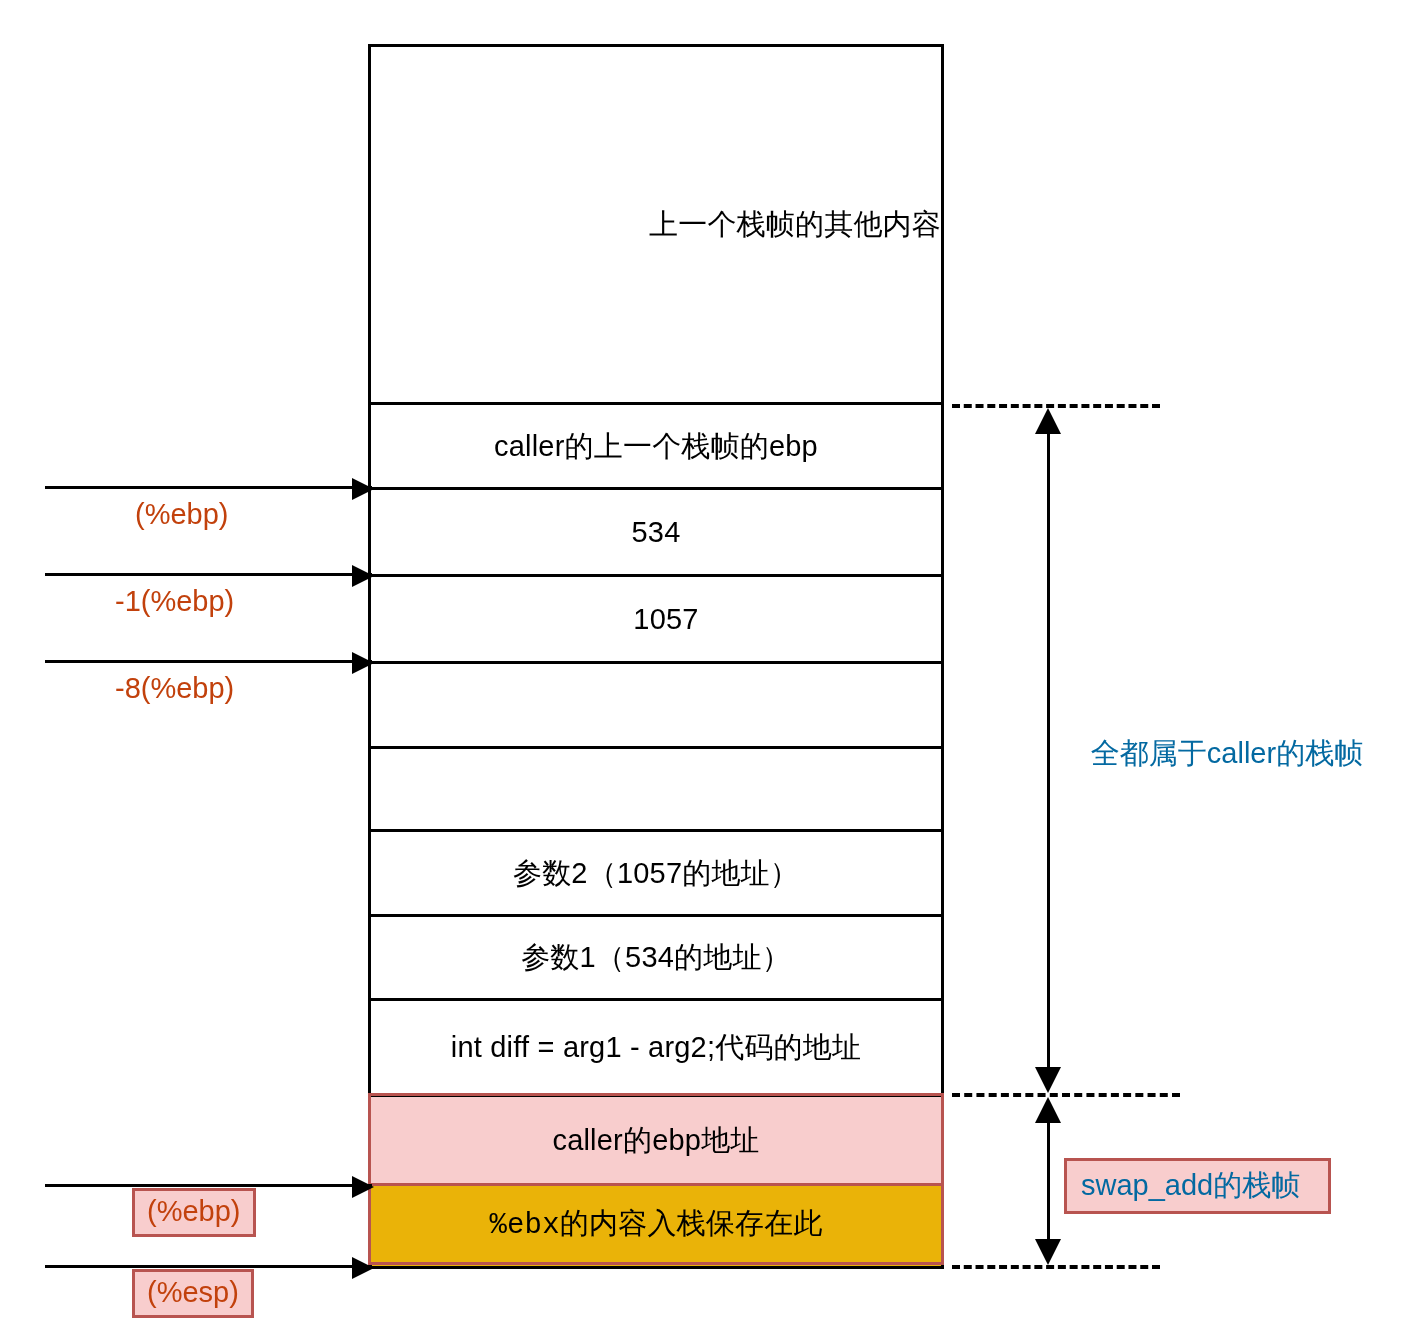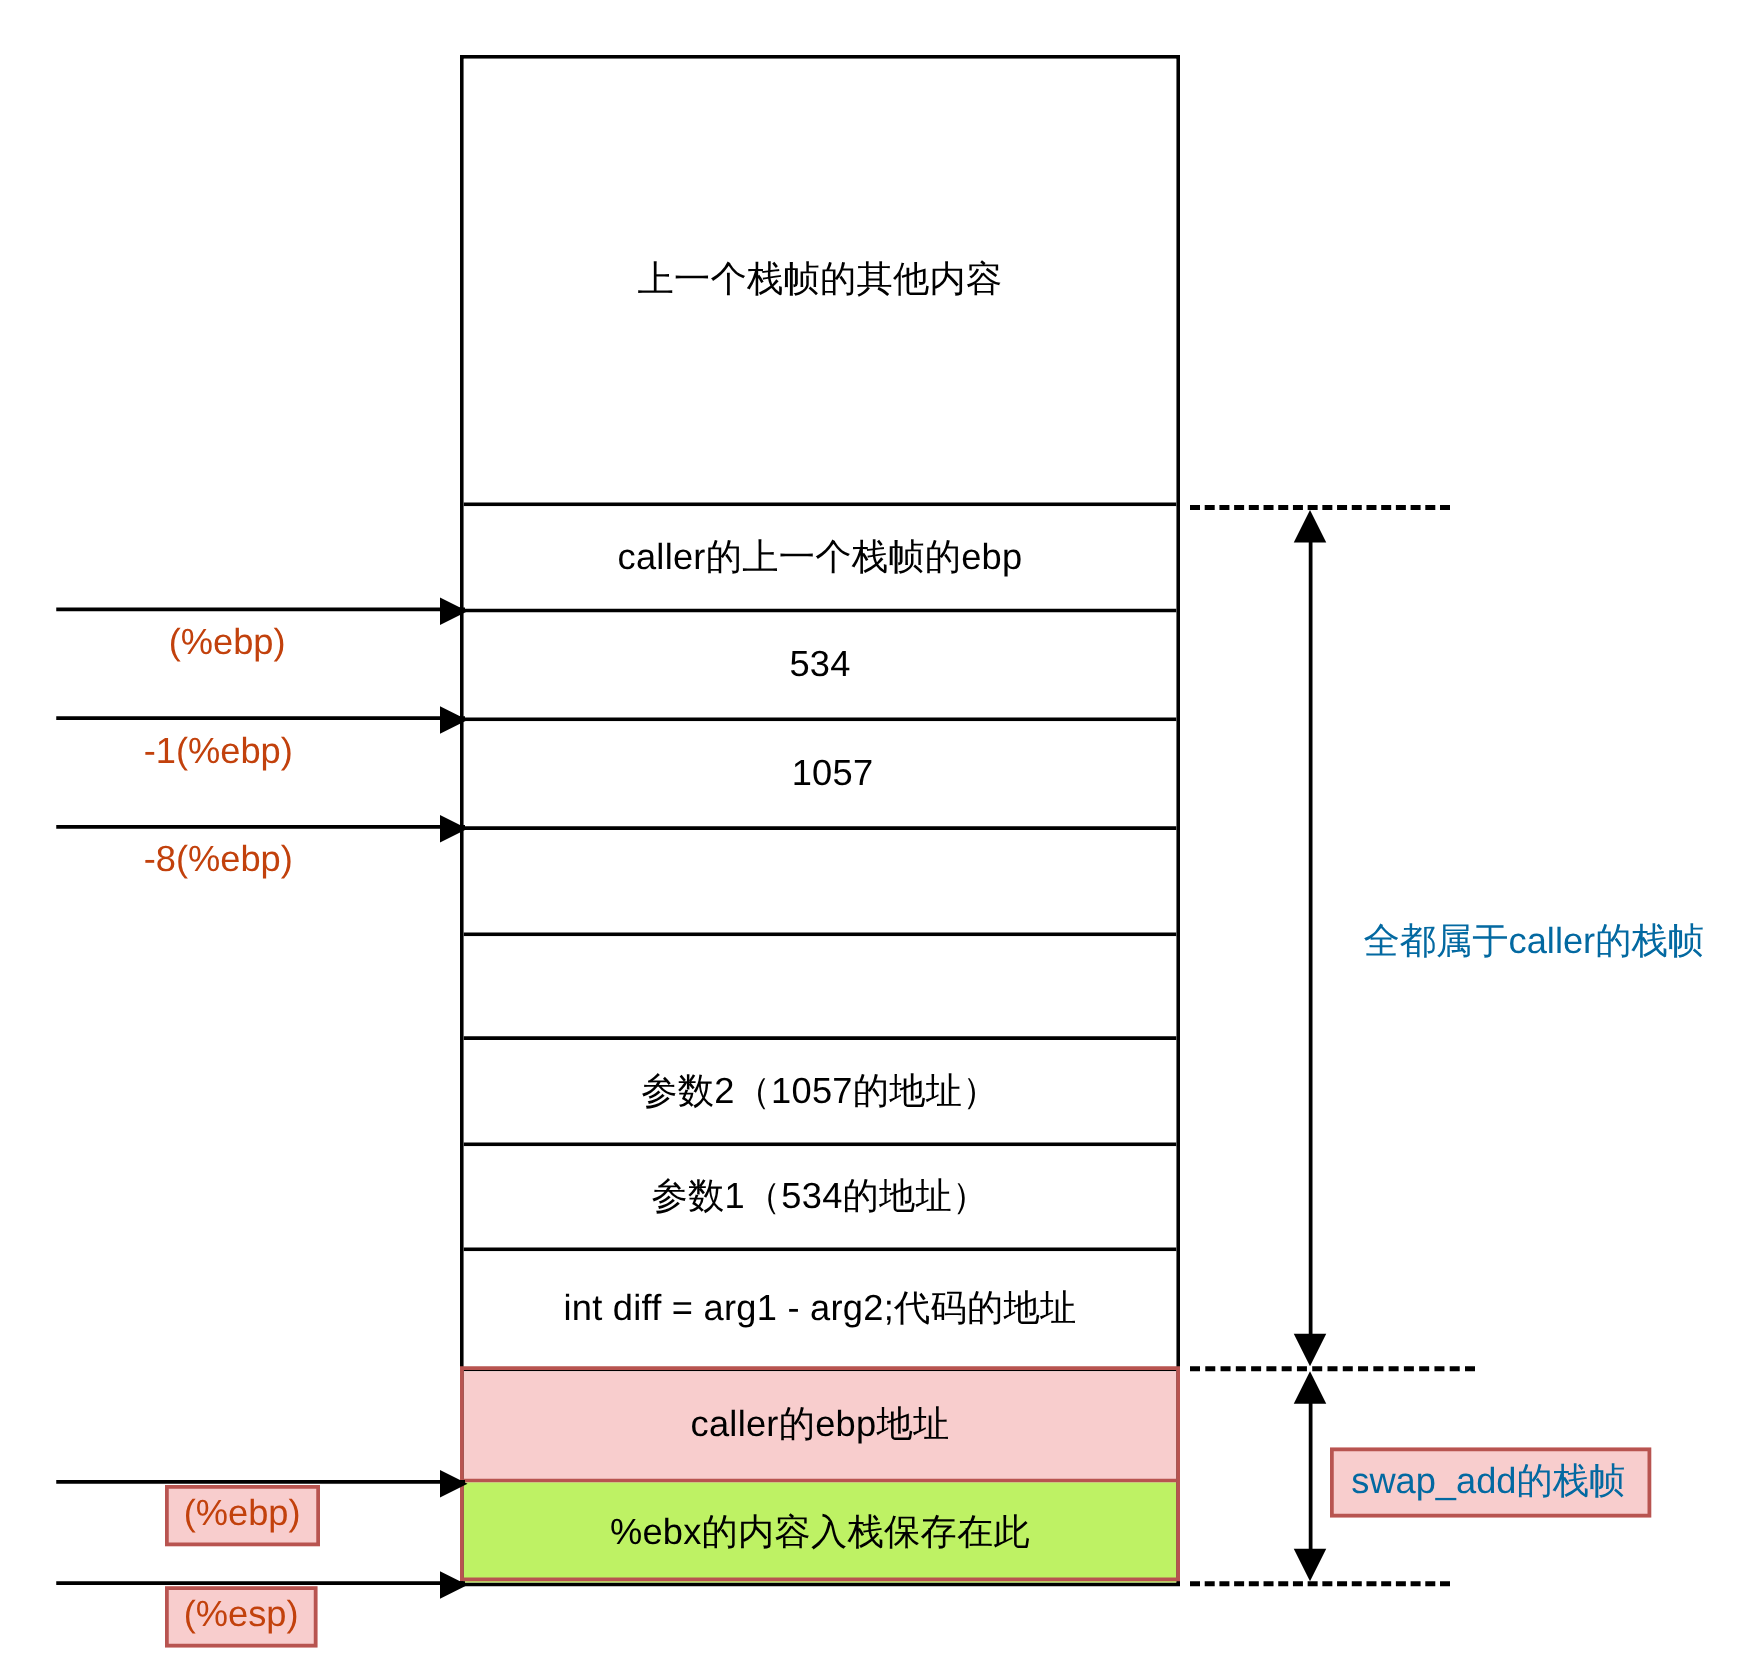--- a/index.html
+++ b/index.html
@@ -44,22 +44,23 @@
     line-height: 1.2;
     color: #000000;
     white-space: nowrap;
     letter-spacing: 0.2px;
   }
   .srow.pink {
     background: #f8cdcd;
     border-bottom: 3px solid #b85450;
   }
   .srow.pink-last {
-    background: #bef264;
+    background: #eab308;
     border-bottom: none;
+    font-family: Liberation Mono, monospace;
   }
 
   
   #pink-outline {
     position: absolute;
     left: 368px;
     top: 1093px;
     width: 576px;
     height: 172px;
     box-sizing: border-box;
@@ -119,31 +120,31 @@
     position: absolute;
     font-size: 29px;
     line-height: 1.25;
     text-align: center;
     color: #0369a1;
     white-space: nowrap;
   }
   .side-note.boxed {
     background: #f8cdcd;
     border: 3px solid #b85450;
-    padding: 6px 18px 8px 14px;
+    padding: 6px 28px 8px 14px;
   }
 </style>
 </head>
 <body>
 
 <div id="stage">
 
   <div id="stack-table">
 
-    <div class="srow" style="height:358px;">
+    <div class="srow" style="height:358px;justify-content:flex-end;">
       <span class="cell-text">上一个栈帧的其他内容</span>
     </div>
 
     <div class="srow" style="height:85px;">
       <span class="cell-text">caller的上一个栈帧的ebp</span>
     </div>
 
     <div class="srow" style="height:87px;">
       <span class="cell-text">534</span>
     </div>

